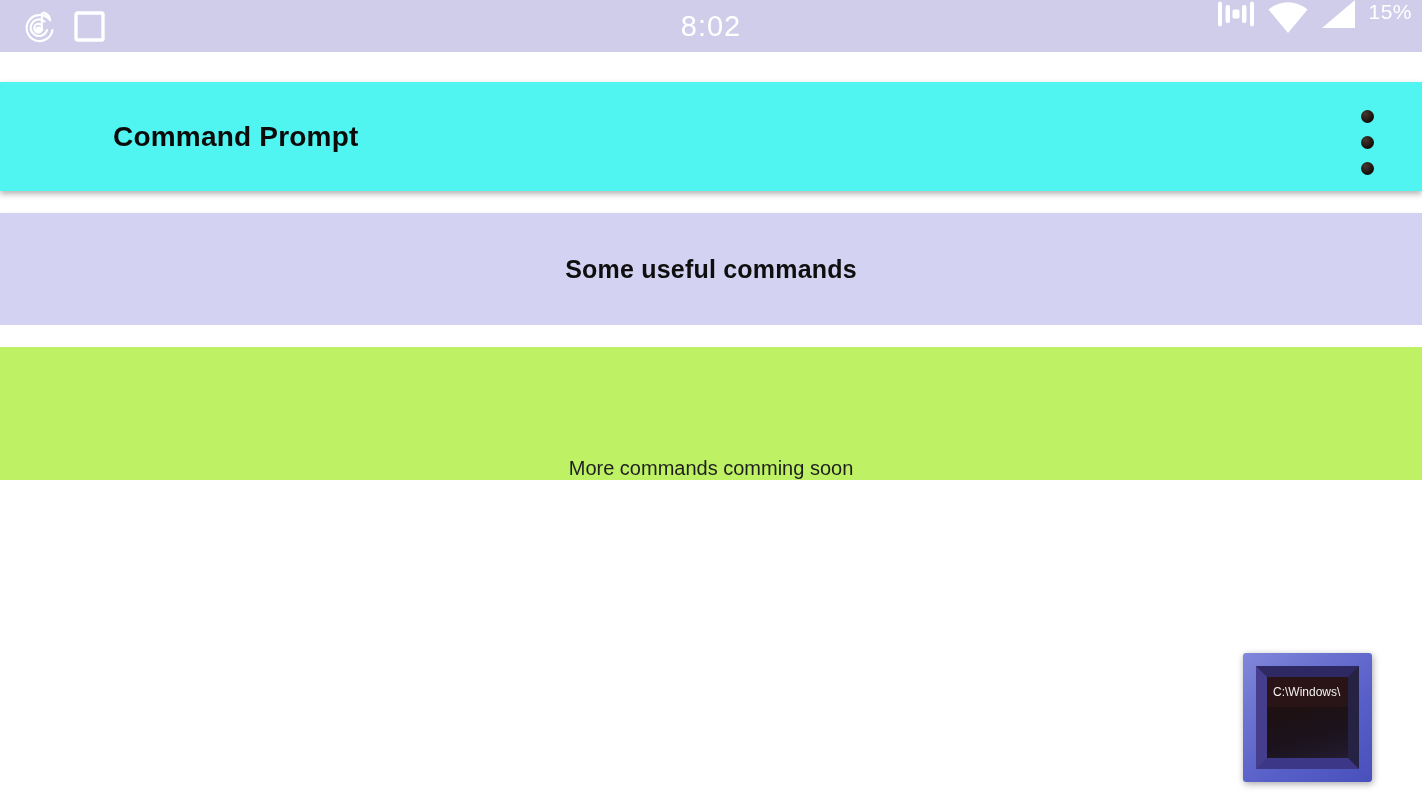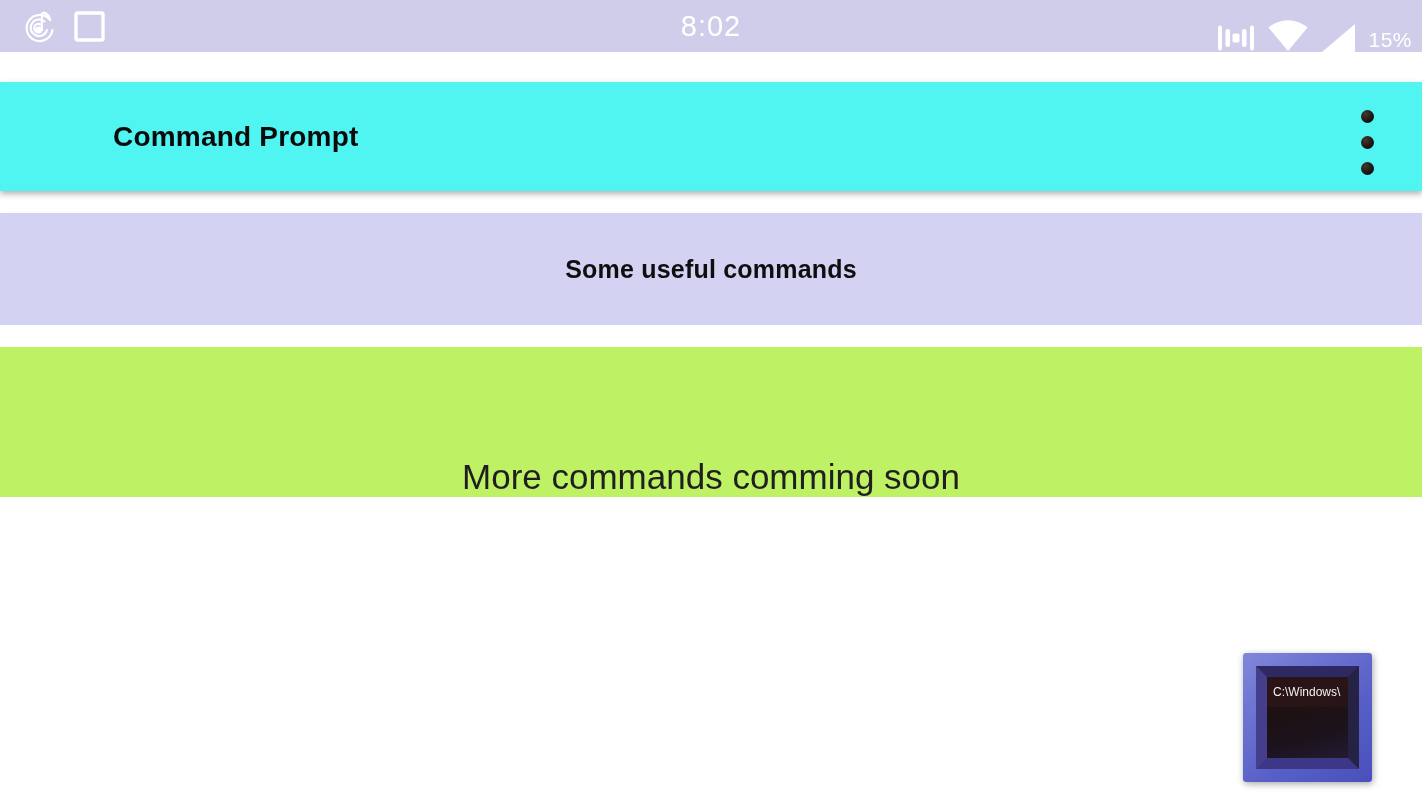--- a/index.html
+++ b/index.html
@@ -24,21 +24,21 @@
     position: absolute; left: 22px; top: 0; height: 52px;
     display: flex; align-items: center; gap: 18px;
   }
   .sb-time {
     position: absolute; left: 0; right: 0; top: 0; height: 52px;
     display: flex; align-items: center; justify-content: center;
     color: #ffffff; font-size: 29px; font-weight: 500; letter-spacing: 1px;
   }
   .sb-right {
     position: absolute; right: 10px; top: 0; height: 52px;
-    display: flex; align-items: flex-end; gap: 13px;
+    display: flex; align-items: flex-start; gap: 13px;
   }
   .sb-battery { color: #ffffff; font-size: 21px; letter-spacing: 0.5px; }
   .sb-icon { display: block; }
 
   
   .app-bar {
     position: relative;
     width: 100%; height: 109px;
     background: #50f4f0;
     box-shadow: 0 3px 6px rgba(0,0,0,0.30);
@@ -72,21 +72,21 @@
     box-shadow: 0 3px 5px rgba(0,0,0,0.22);
     cursor: pointer;
     border: none;
   }
   .menu-btn-label {
     font-size: 25px; font-weight: bold; color: #0e0e0e; letter-spacing: 0.2px;
   }
   .footer-note {
     margin-top: 110px;
     text-align: center;
-    font-size: 35px; font-weight: 400; color: #1f1f1f;
+    font-size: 20px; font-weight: 400; color: #1f1f1f;
   }
 
   
   .app-logo {
     position: absolute;
     right: 50px; bottom: 18px;
     width: 129px; height: 129px;
     background: linear-gradient(140deg, #8188da 0%, #6b72d0 30%, #565ec7 65%, #4950bb 100%);
     border-radius: 3px;
     box-shadow: 1px 2px 7px rgba(0,0,0,0.35);

